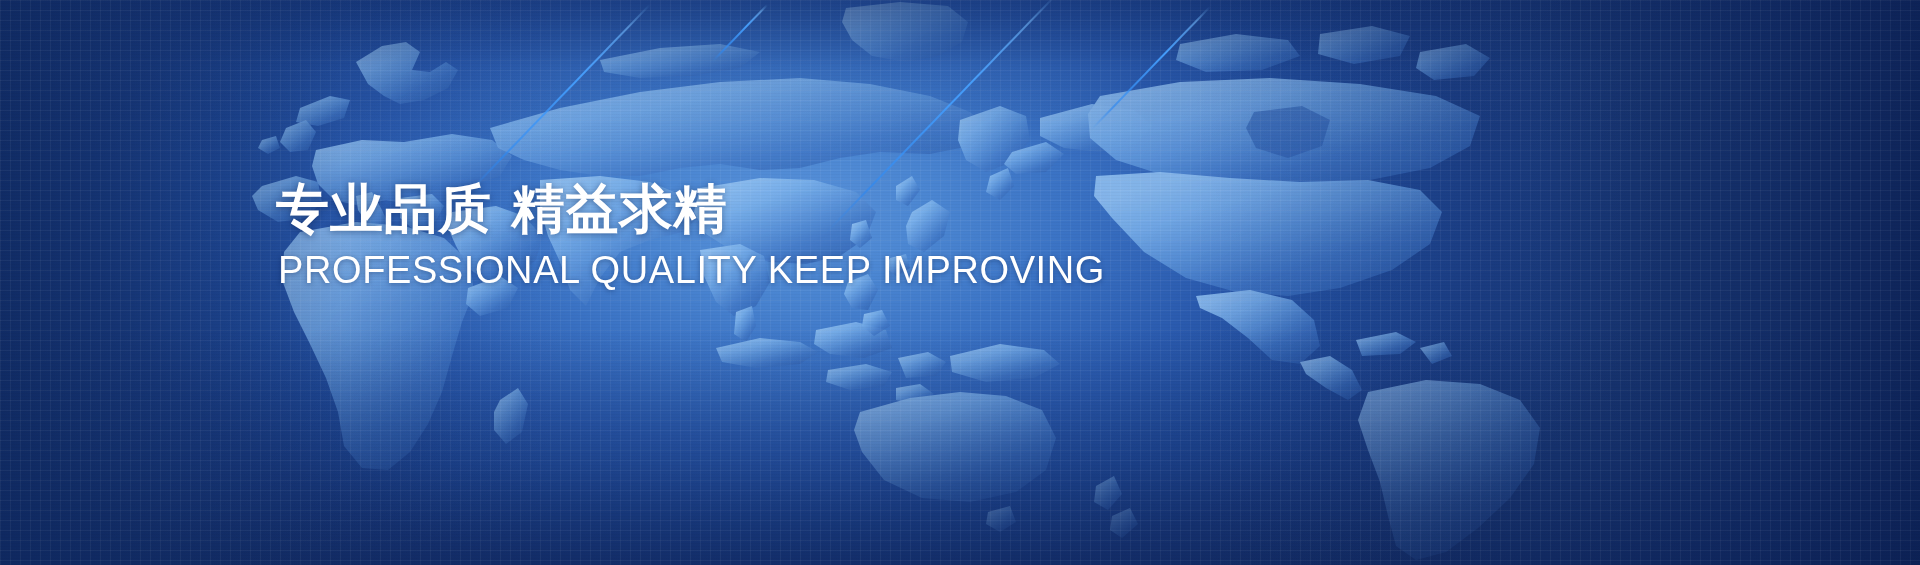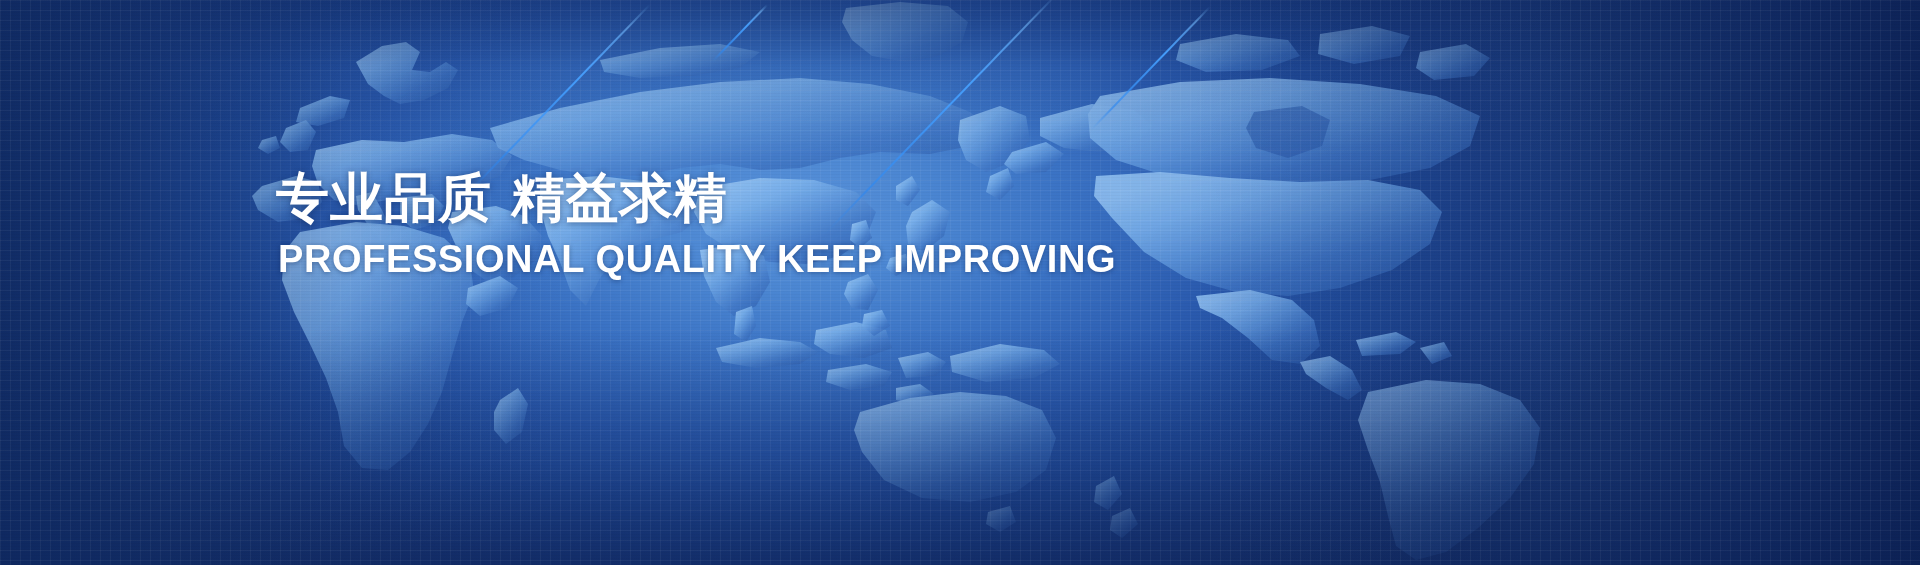--- a/index.html
+++ b/index.html
@@ -99,39 +99,39 @@
   }
   #streak-1 { left: 468px; top: 192px; width: 262px; transform: rotate(-46deg); }
   #streak-2 { left: 713px; top: 60px;  width: 78px;  transform: rotate(-46deg); }
   #streak-3 { left: 826px; top: 232px; width: 330px; transform: rotate(-46deg); }
   #streak-4 { left: 1092px; top: 128px; width: 170px; transform: rotate(-46deg); }
 
   
   #text-block {
     position: absolute;
     left: 276px;
-    top: 170px;
+    top: 181px;
     z-index: 6;
   }
   #headline-cn {
     margin: 0;
     font-size: 53px;
     line-height: 1.06;
     font-weight: bold;
     color: #ffffff;
     letter-spacing: 1px;
     white-space: nowrap;
     text-shadow: 0 1px 6px rgba(8,28,70,0.45);
     font-family: "DejaVu Sans", "Liberation Sans", sans-serif;
   }
   #subhead-en {
     margin: 14px 0 0 2px;
     font-size: 38px;
     line-height: 1.05;
-    font-weight: 700;
+    font-weight: 400;
     color: #ffffff;
     letter-spacing: 0.6px;
     white-space: nowrap;
     text-shadow: 0 1px 5px rgba(8,28,70,0.40);
     font-family: "Liberation Sans", "DejaVu Sans", sans-serif;
   }
 </style>
 </head>
 <body>
 

